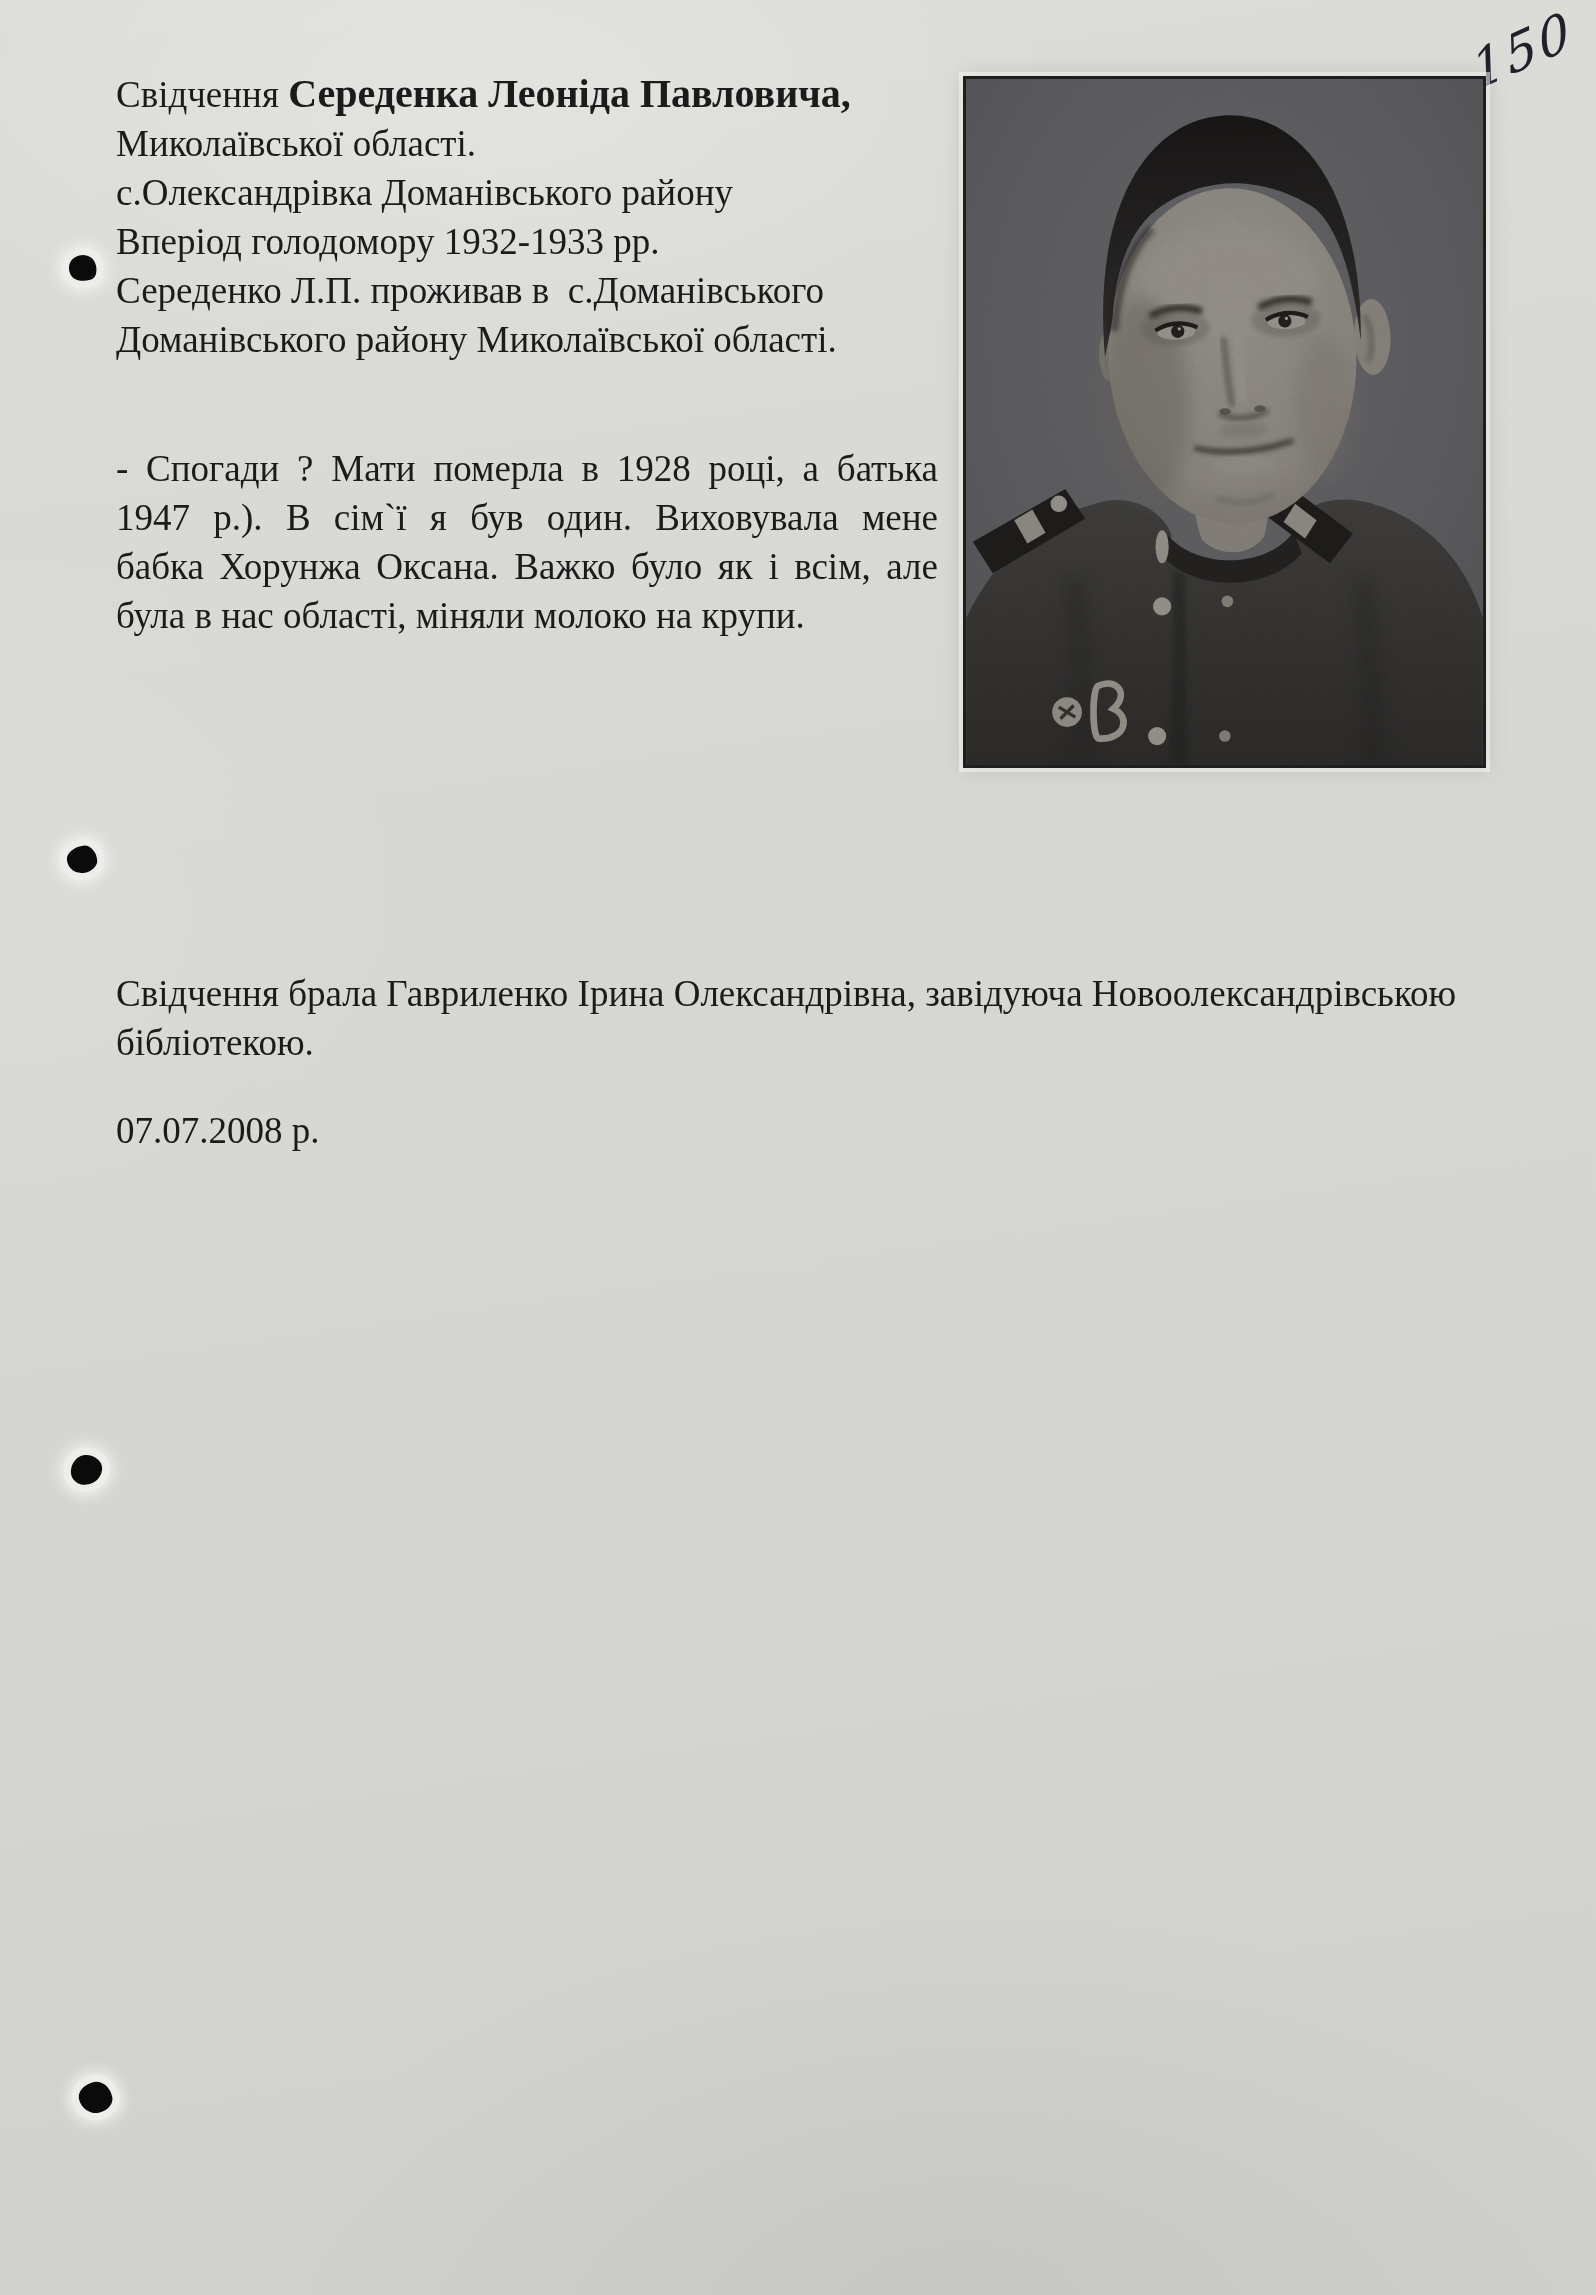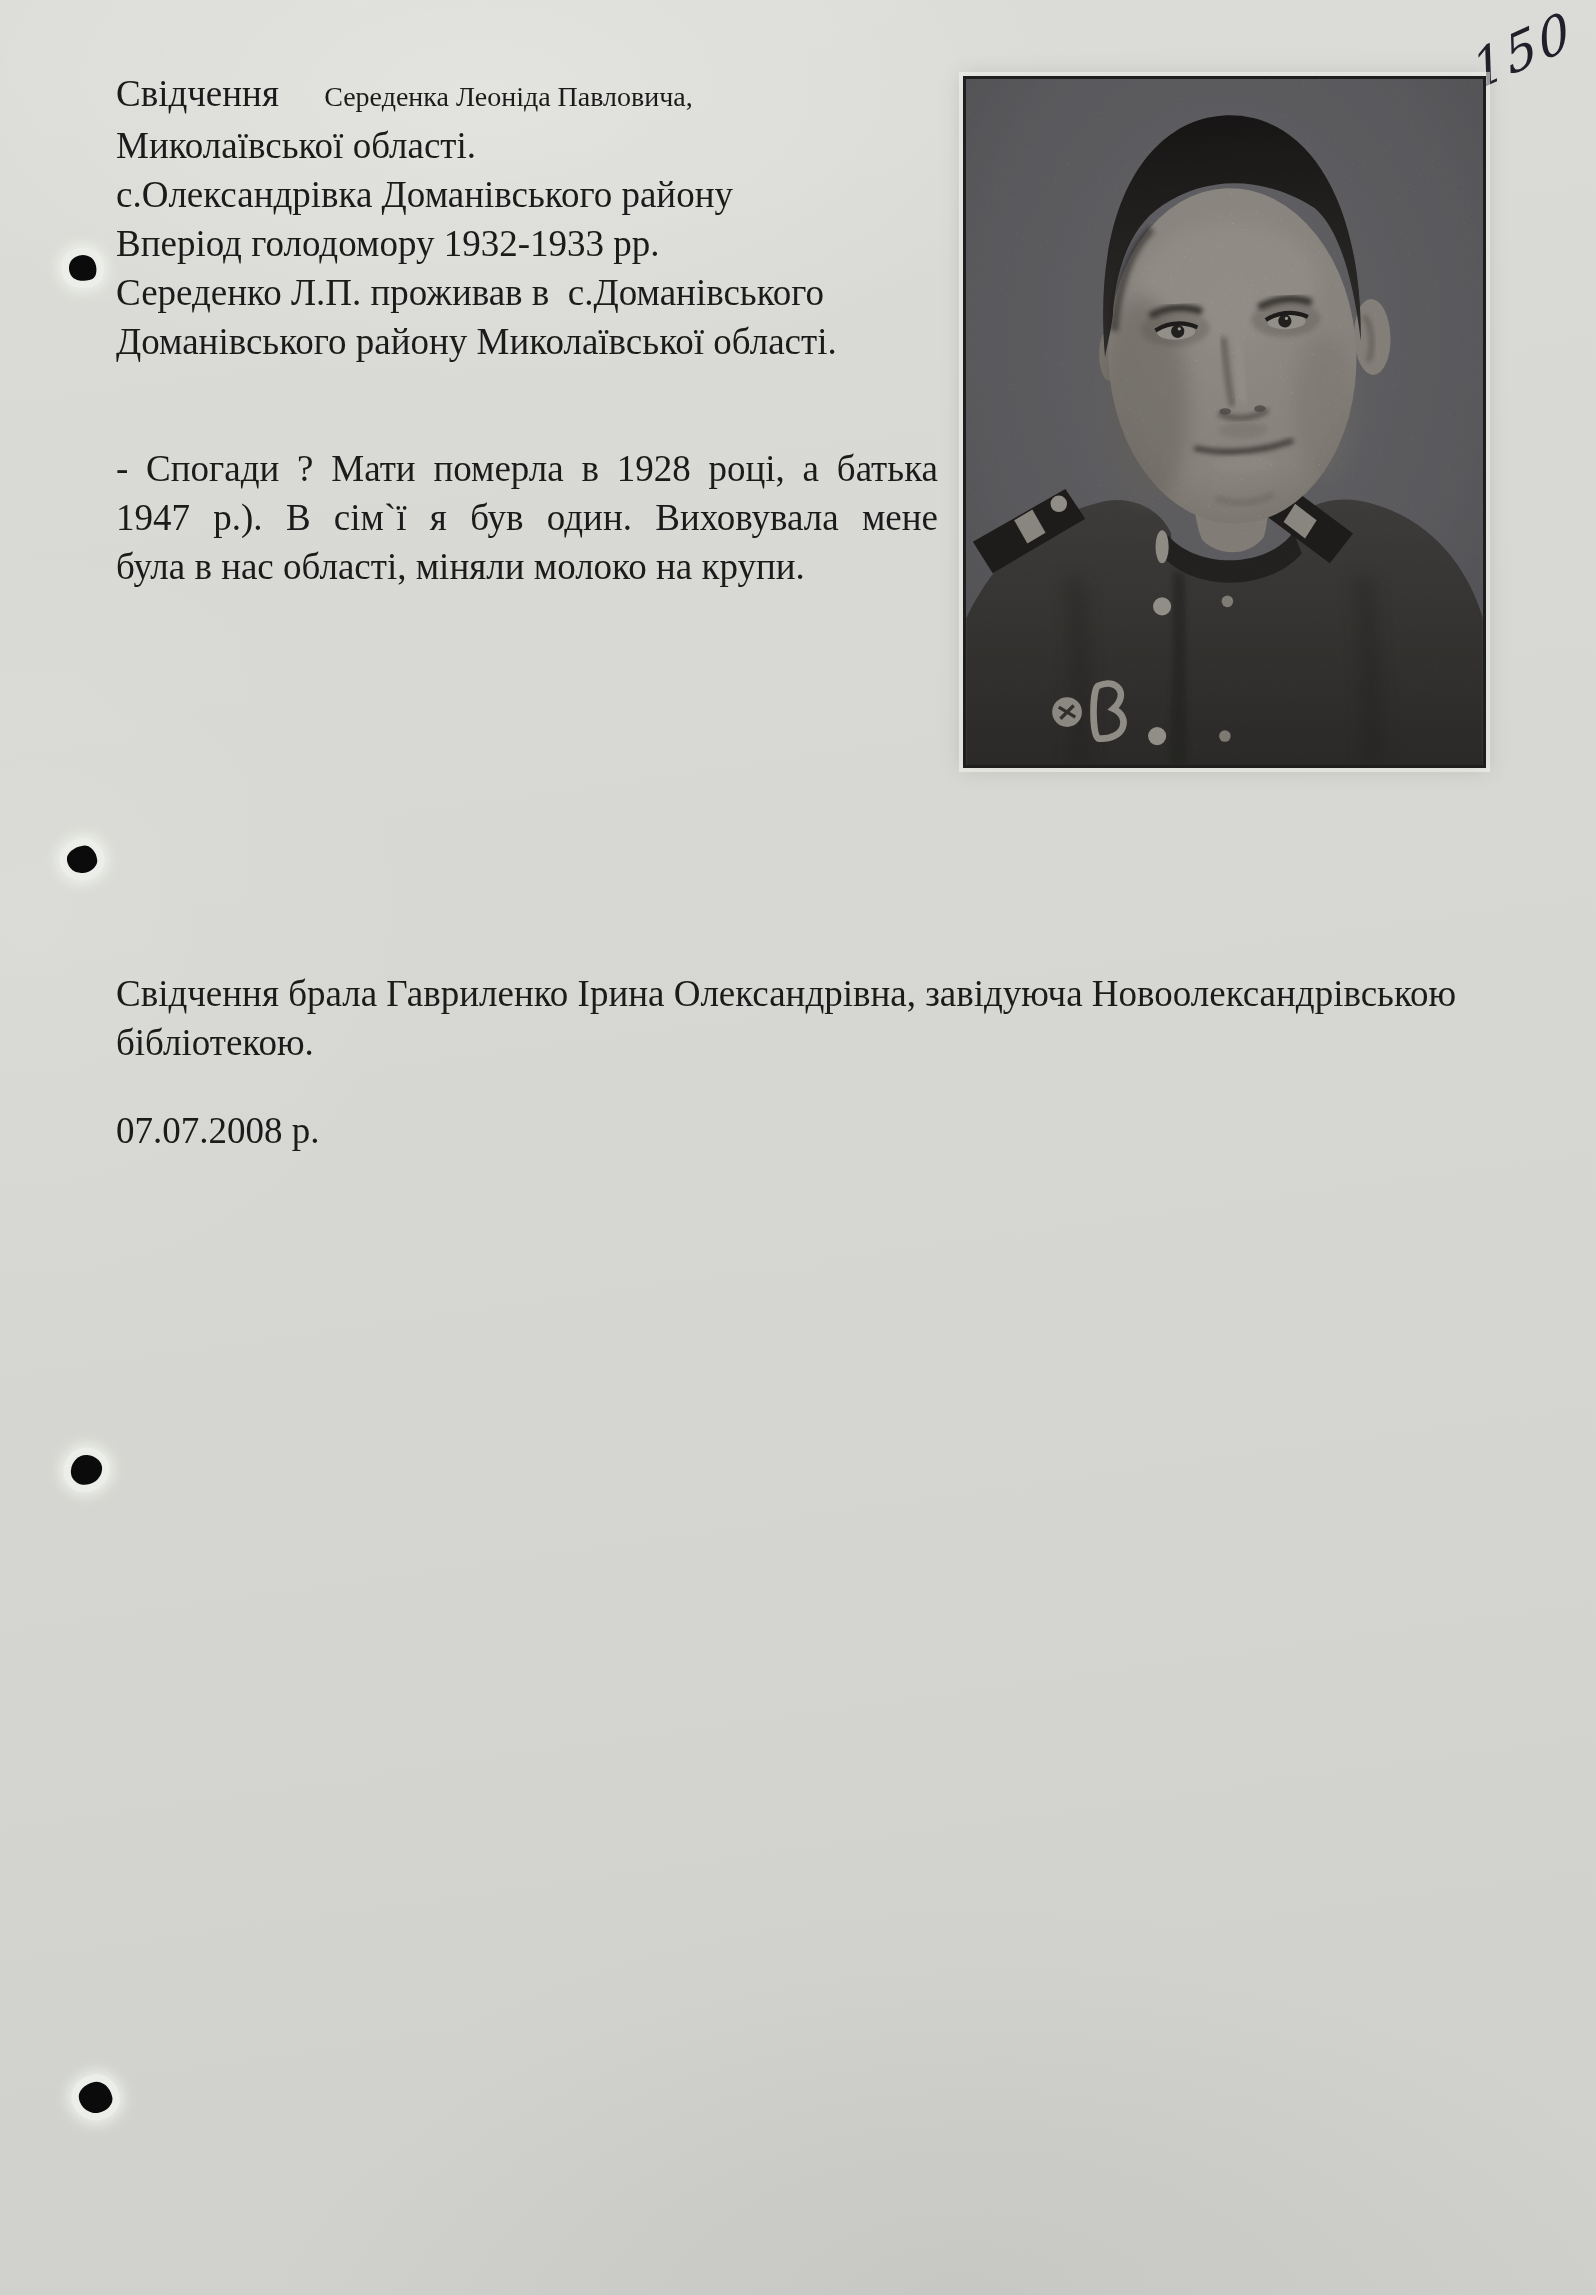--- a/index.html
+++ b/index.html
@@ -12,21 +12,21 @@
   .sheen{
     position:absolute;inset:0;pointer-events:none;
     background:
       radial-gradient(992px 496px at 30% 4%, rgba(255,255,255,0.22), rgba(255,255,255,0) 60%),
       radial-gradient(744px 744px at 2% 40%, rgba(255,255,255,0.10), rgba(255,255,255,0) 55%),
       radial-gradient(1157px 661px at 60% 100%, rgba(90,95,100,0.08), rgba(0,0,0,0) 60%);
   }
   .textblock{position:absolute;left:116px;font-size:37px;line-height:49px;}
   .line{white-space:pre-wrap;}
   .intro{top:69px;width:843px;}
-  .title-name{font-weight:normal;font-size:28px;margin-left:36px;}
+  .title-name{font-weight:bold;font-size:40px;}
   .memoir{top:444px;width:822px;}
   .jline{text-align:justify;text-align-last:justify;}
   .jlast{text-align:left;}
   .collector{top:969px;width:1434px;}
   .datestamp{top:1106px;width:496px;}
 
   .photo{
     position:absolute;left:963px;top:76px;width:517px;height:686px;
     border:3.3px solid #1e1e1e;
     box-shadow:0 0 0 4.1px rgba(246,247,243,0.55), 0 0 18px rgba(120,120,118,0.35);
@@ -65,20 +65,21 @@
   <div class="line">Миколаївської області.</div>
   <div class="line">с.Олександрівка Доманівського району</div>
   <div class="line">Вперіод голодомору 1932-1933 рр.</div>
   <div class="line">Середенко Л.П. проживав в  с.Доманівського</div>
   <div class="line">Доманівського району Миколаївської області.</div>
 </div>
 
 <div class="textblock memoir">
   <div class="line jline">- Спогади ? Мати померла в 1928 році, а батька</div>
   <div class="line jline">1947 р.). В сім`ї я був один. Виховувала мене</div>
+  <div class="line jline">бабка Хорунжа Оксана. Важко було як і всім, але</div>
   <div class="line jlast">була в нас області, міняли молоко на крупи.</div>
 </div>
 
 <div class="textblock collector">Свідчення брала Гавриленко Ірина Олександрівна, завідуюча Новоолександрівською бібліотекою.</div>
 
 <div class="textblock datestamp">07.07.2008 р.</div>
 
 <div class="photo" aria-label="Чорно-білий портрет чоловіка у військовій формі">
   <svg viewBox="0 0 625 830">
     <defs>

